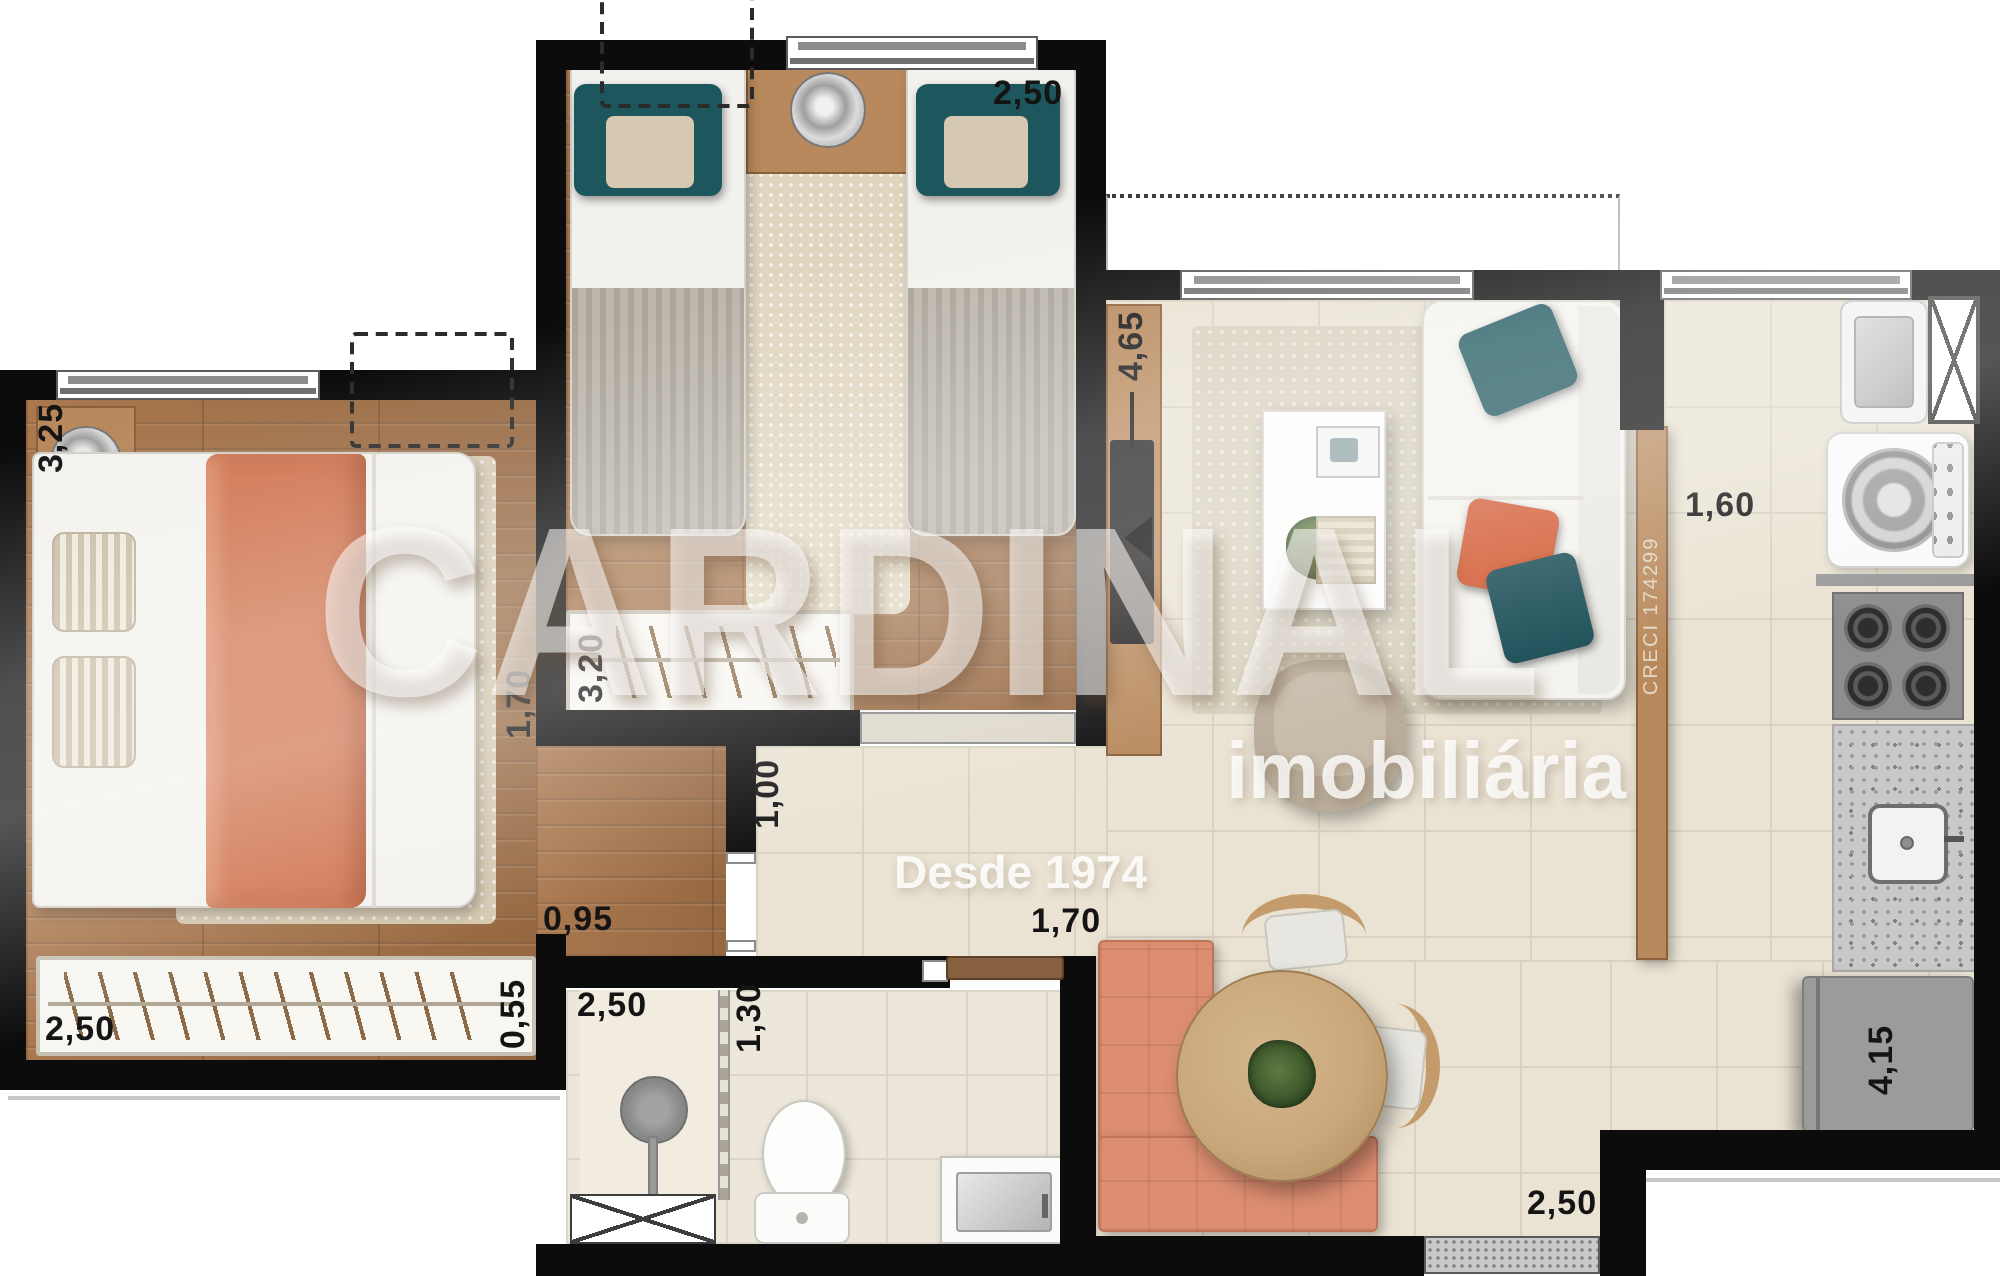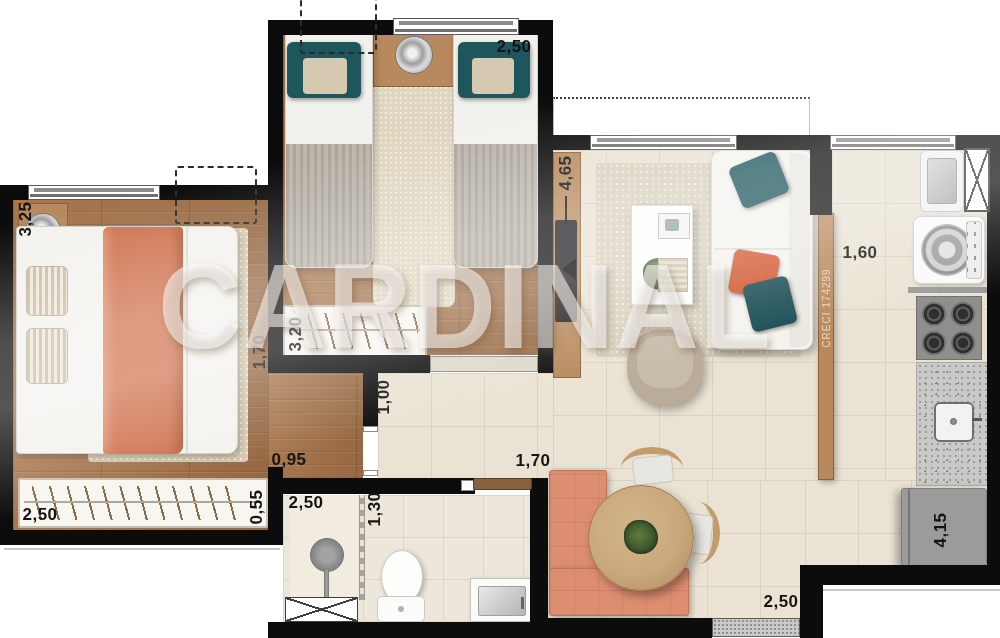--- a/index.html
+++ b/index.html
@@ -292,15 +292,17 @@
   <span class="dim" style="left:533px;top:461px;">1,70</span>
   <span class="dim" style="left:306px;top:503px;">2,50</span>
   <span class="dim v" style="left:375px;top:509px;">1,30</span>
   <span class="dim" style="left:40px;top:515px;">2,50</span>
   <span class="dim v" style="left:257px;top:507px;">0,55</span>
   <span class="dim" style="left:781px;top:602px;">2,50</span>
   <span class="dim v" style="left:941px;top:530px;">4,15</span>
 
   <div class="wm-band"></div>
   <div class="wm-brand">CARDINAL</div>
+  <div class="wm-imob">imobiliária</div>
+  <div class="wm-desde">Desde 1974</div>
   <div class="wm-creci">CRECI 174299</div>
 
 </div>
 
 </body></html>

